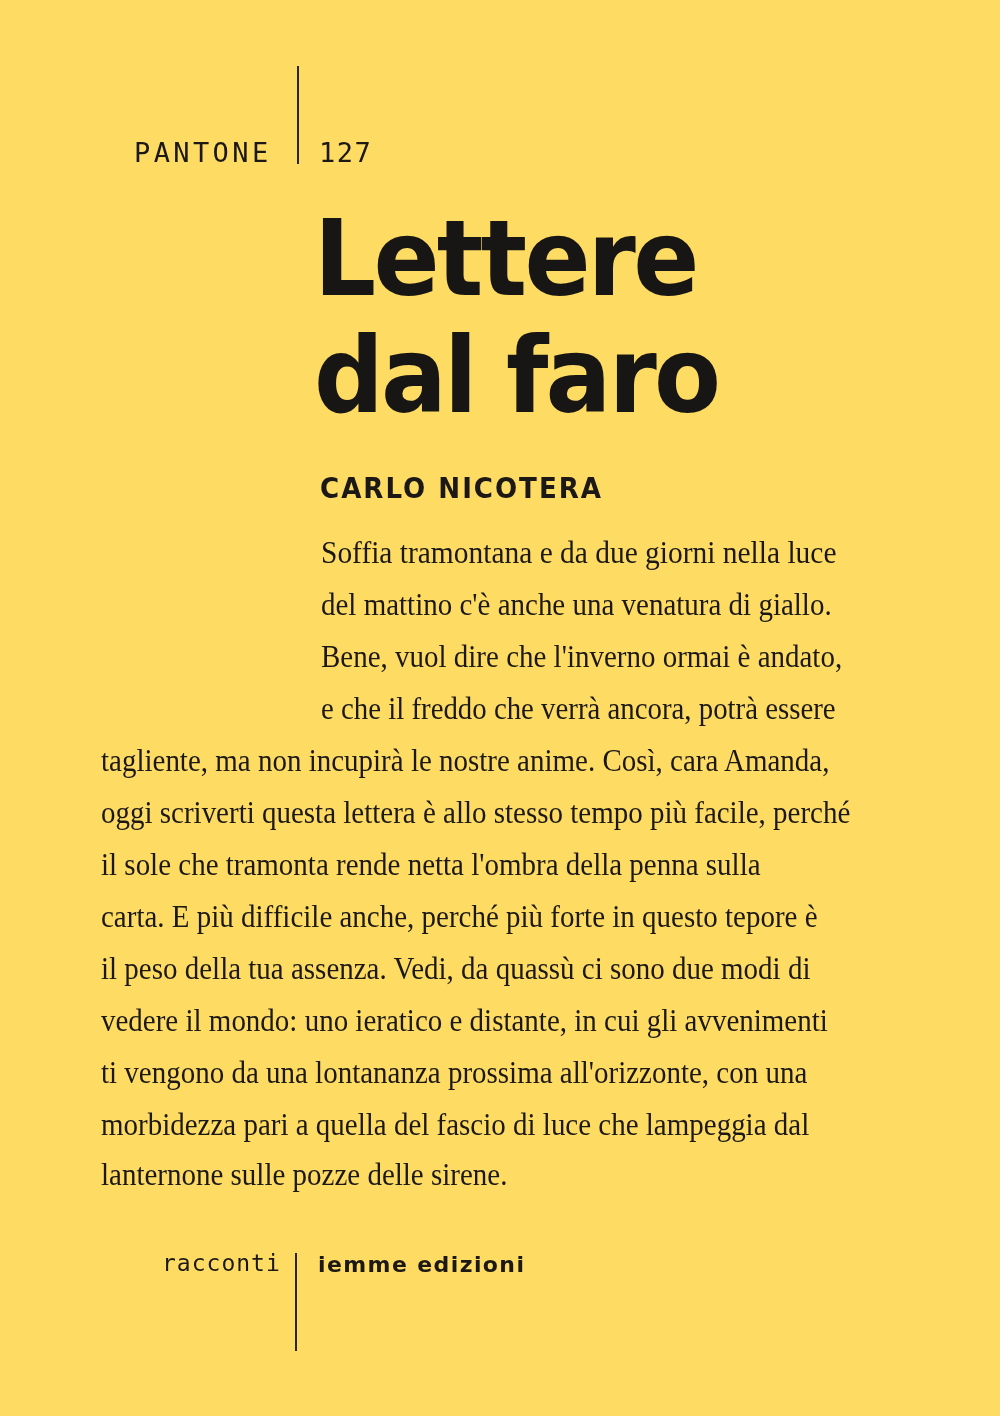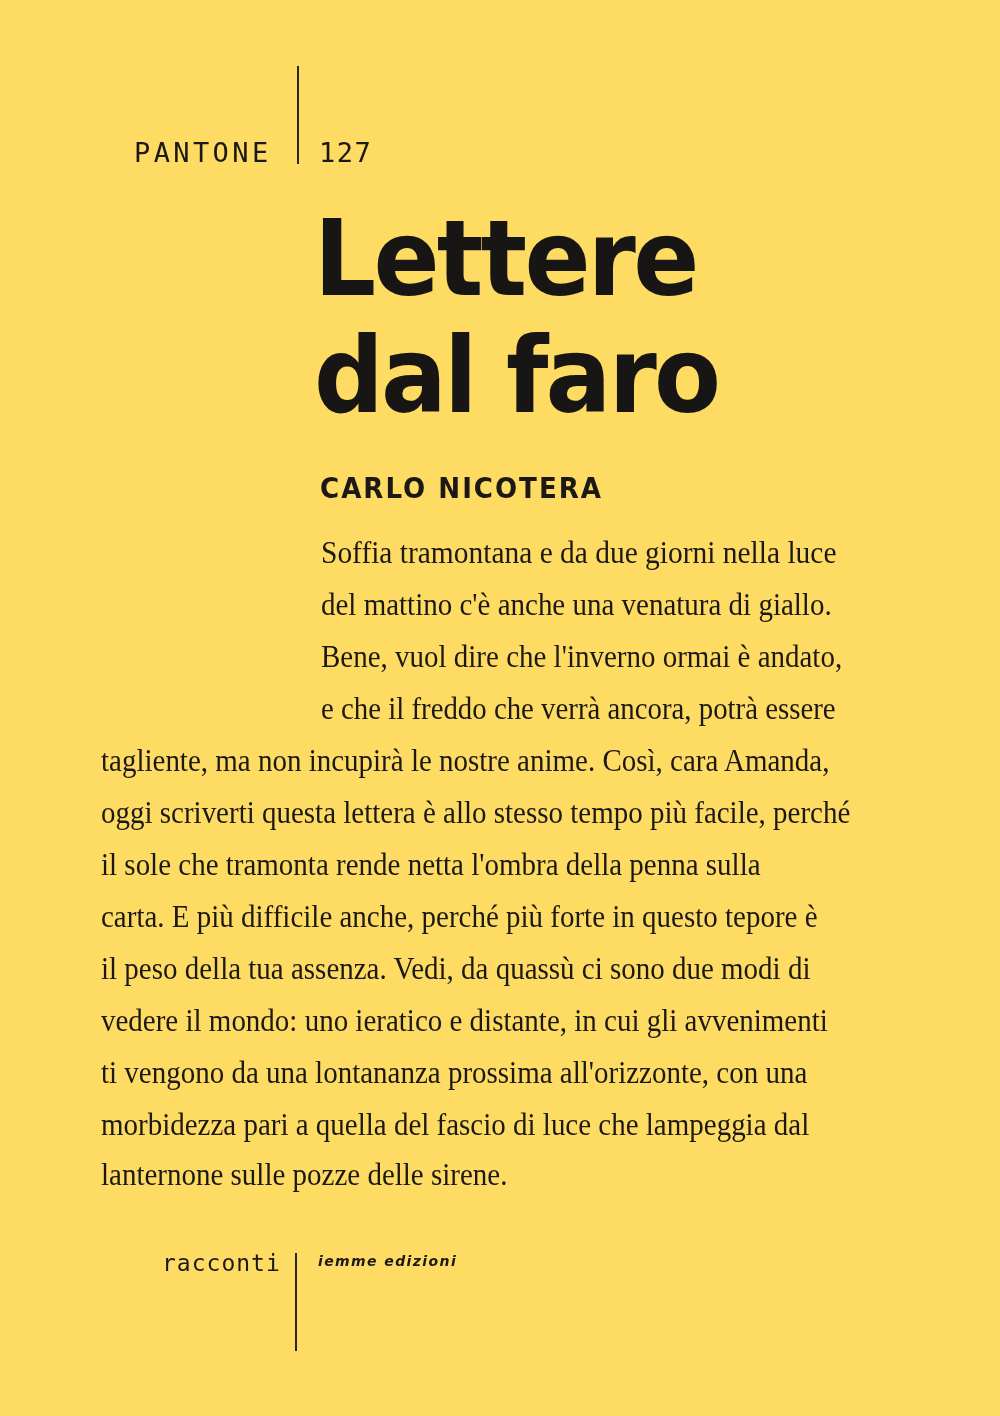--- a/index.html
+++ b/index.html
@@ -66,24 +66,23 @@
 
     .footer-left {
       font-family: "DejaVu Sans Mono", "Liberation Mono", monospace;
       font-size: 23px;
       letter-spacing: 1px;
       line-height: 1;
     }
     .footer-right {
       font-family: "DejaVu Sans", sans-serif;
       font-weight: bold;
-      font-size: 14px;
+      font-size: 22px;
       letter-spacing: 1.4px;
       line-height: 1;
-      font-style: italic;
     }
   </style>
 </head>
 <body>
 
 <div class="vline" style="left:297px; top:66px; height:98px;"></div>
 <div class="abs series-label" style="left:134px; top:139px;">PANTONE</div>
 <div class="abs series-num" style="left:319px; top:139px;">127</div>
 
 <div class="abs title" style="left:314px; top:200px;">

